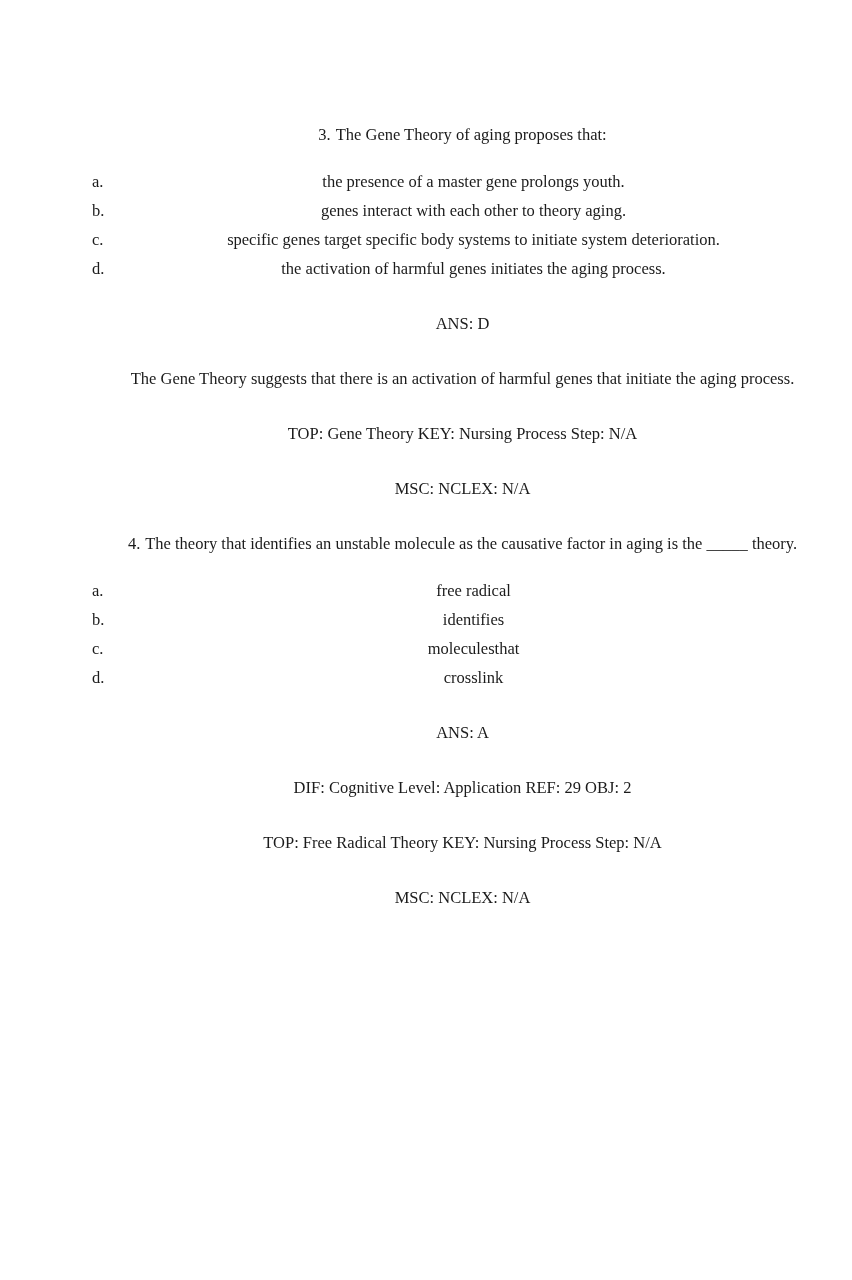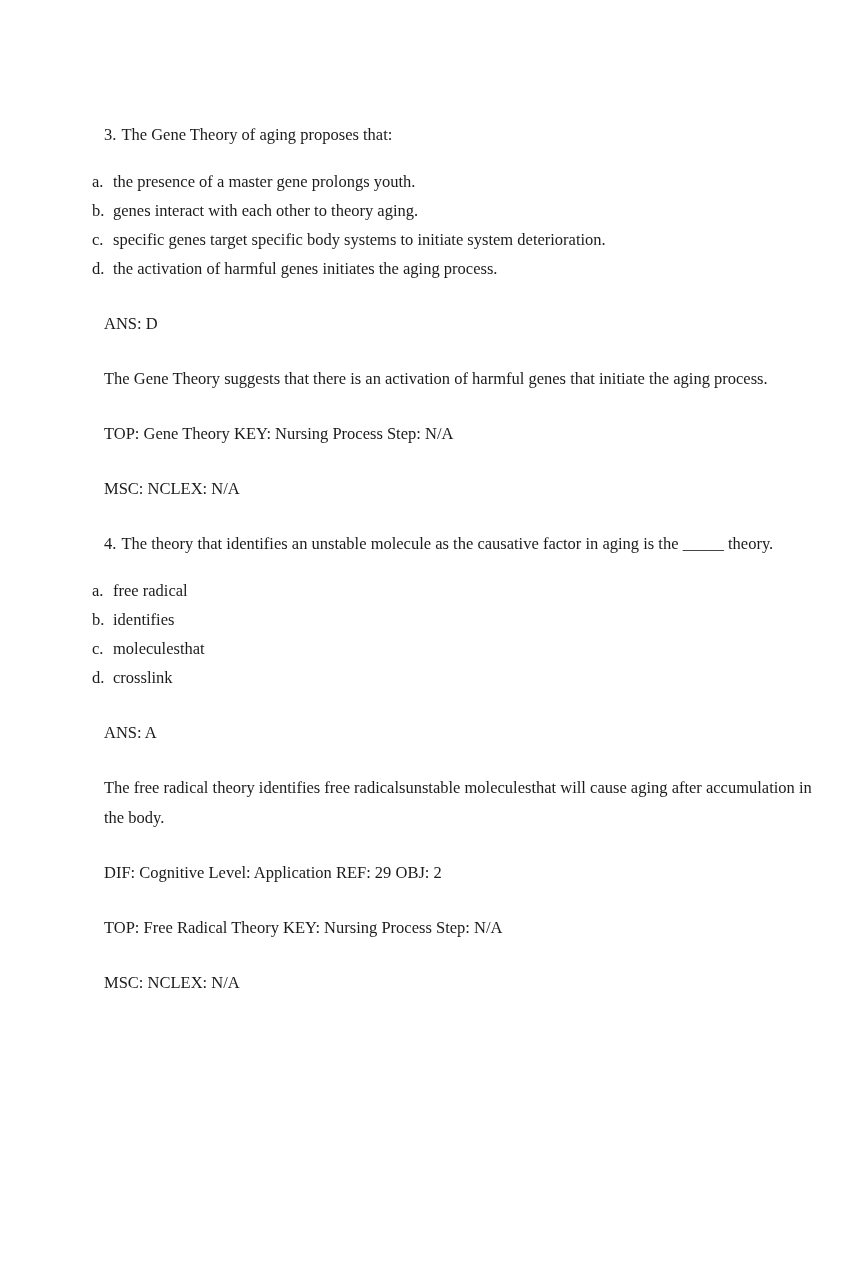--- a/index.html
+++ b/index.html
@@ -16,22 +16,23 @@
     color: #1b1b1b;
   }
   .page {
     box-sizing: border-box;
     width: 852px;
     height: 1280px;
     padding: 120px 18px 0 88px;
     background: #ffffff;
   }
   .para {
-    margin: 0 0 25px 16px;
+    margin: 0 0 25px 3px;
     line-height: 30px;
+    text-align: center;
   }
   .stem {
     margin-bottom: 17px;
   }
   .qnum {
     margin-right: 5px;
   }
   .options {
     list-style: none;
     margin: 0 0 26px 0;
@@ -40,20 +41,21 @@
   .option {
     display: flex;
     line-height: 29px;
   }
   .letter {
     flex: none;
     width: 21px;
   }
   .otext {
     flex: 1;
+    text-align: center;
   }
 </style>
 </head>
 <body>
 
 <div class="page">
 
   <section>
     <p class="para stem">
       <span class="qnum">3.</span><span>The Gene Theory of aging proposes that:</span>
@@ -98,19 +100,18 @@
       <li class="option">
         <span class="letter">c.</span>
         <span class="otext">moleculesthat</span>
       </li>
       <li class="option">
         <span class="letter">d.</span>
         <span class="otext">crosslink</span>
       </li>
     </ul>
     <p class="para">ANS: A</p>
-    <p class="para">The free radical theory identifies free radicalsunstable moleculesthat will cause aging after accumulation in the body.</p>
     <p class="para">DIF: Cognitive Level: Application REF: 29 OBJ: 2</p>
     <p class="para">TOP: Free Radical Theory KEY: Nursing Process Step: N/A</p>
     <p class="para">MSC: NCLEX: N/A</p>
   </section>
 
 </div>
 
 </body></html>

